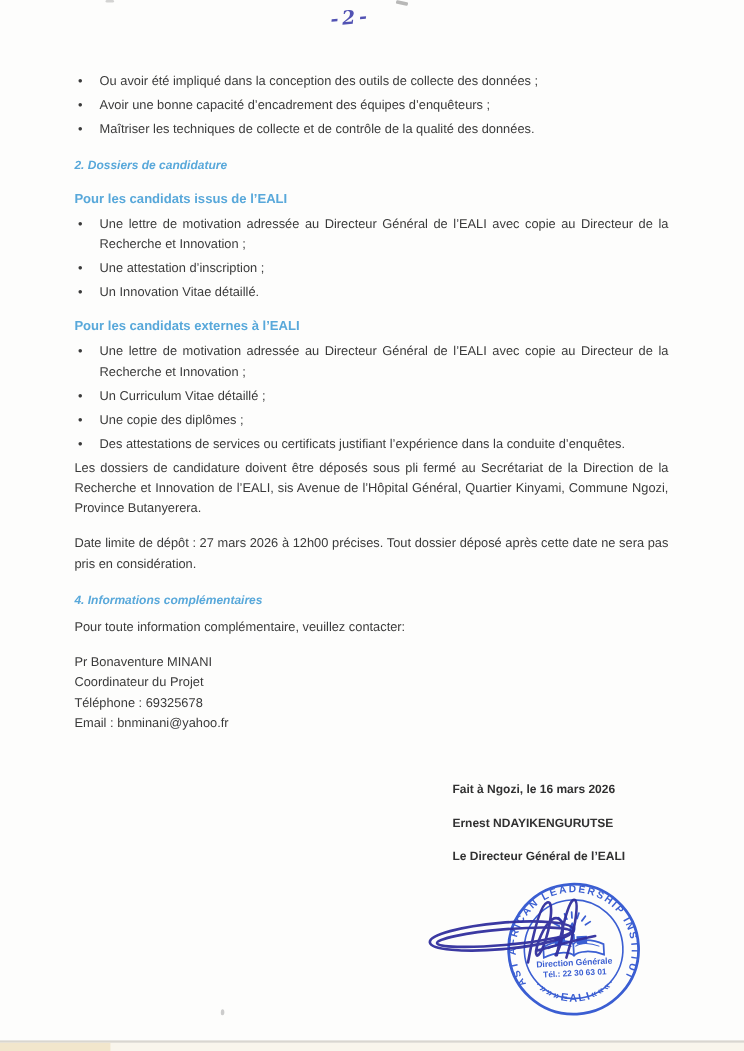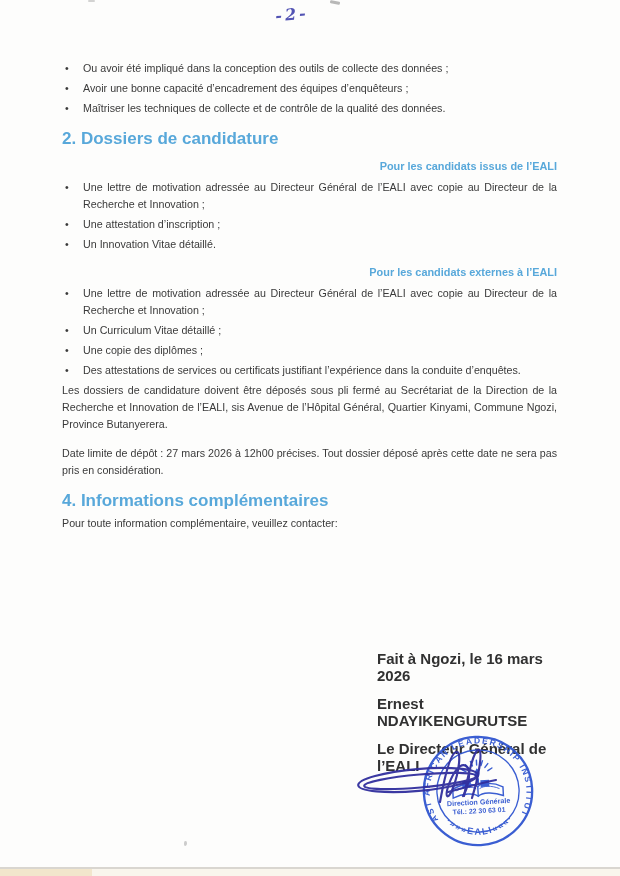--- a/index.html
+++ b/index.html
@@ -19,37 +19,37 @@
     font-size:16px;letter-spacing:3px;color:#3b3caa;
     transform:rotate(-5deg);opacity:.88;
   }
 
   
   .content{position:absolute;left:62px;top:60px;width:495px;font-size:10.7px;line-height:17px;}
   .bullet-row{display:flex;margin:0 0 3px 0;}
   .b-dot{flex:none;width:18px;padding-left:3px;color:#3a3a3a;}
   .b-text{flex:1;text-align:justify;}
   .heading{
-    color:#58a8da;font-weight:bold;font-size:17px;
+    color:#58a8da;font-weight:bold;font-size:10px;
     margin:13px 0 6px 0;
+    font-style:italic;
   }
   .subheading{
     color:#58a8da;font-weight:bold;font-size:10.9px;
     margin:11px 0 4px 0;
-    text-align:right;
   }
   .para{text-align:justify;margin:0 0 12px 0;}
   .contact-line{margin:0;}
   .contact-block{margin-top:12px;}
   .first-block{margin-top:0;}
 
   
   .closing{
     position:absolute;left:377px;top:650px;width:200px;
-    font-size:15px;font-weight:bold;color:#313131;line-height:17px;
+    font-size:10px;font-weight:bold;color:#313131;line-height:17px;
   }
   .closing p{margin:0 0 11px 0;}
 
   
   .stamp{position:absolute;left:420px;top:733px;width:116px;height:116px;transform:rotate(-3deg);opacity:.93;}
   .signature{position:absolute;left:352px;top:736px;width:150px;height:90px;opacity:.95;}
 
   
   .edge-line{position:absolute;left:0;top:867px;width:620px;height:2px;background:#cfccc4;opacity:.8;}
   .edge-strip{position:absolute;left:0;top:869px;width:620px;height:7px;background:#f9f5ec;}
@@ -115,20 +115,26 @@
     <div class="bullet-row">
       <span class="b-dot">•</span>
       <span class="b-text">Des attestations de services ou certificats justifiant l’expérience dans la conduite d’enquêtes.</span>
     </div>
 
     <p class="para">Les dossiers de candidature doivent être déposés sous pli fermé au Secrétariat de la Direction de la Recherche et Innovation de l’EALI, sis Avenue de l’Hôpital Général, Quartier Kinyami, Commune Ngozi, Province Butanyerera.</p>
     <p class="para">Date limite de dépôt : 27 mars 2026 à 12h00 précises. Tout dossier déposé après cette date ne sera pas pris en considération.</p>
 
     <div class="heading">4. Informations complémentaires</div>
     <p class="para first-block">Pour toute information complémentaire, veuillez contacter:</p>
+    <div class="contact-block">
+      <p class="contact-line">Pr Bonaventure MINANI</p>
+      <p class="contact-line">Coordinateur du Projet</p>
+      <p class="contact-line">Téléphone : 69325678</p>
+      <p class="contact-line">Email : bnminani@yahoo.fr</p>
+    </div>
   </div>
 
   <div class="closing">
     <p>Fait à Ngozi, le 16 mars 2026</p>
     <p>Ernest NDAYIKENGURUTSE</p>
     <p>Le Directeur Général de l’EALI</p>
   </div>
 
   <svg class="stamp" viewBox="0 0 120 120" xmlns="http://www.w3.org/2000/svg">
     <defs>

